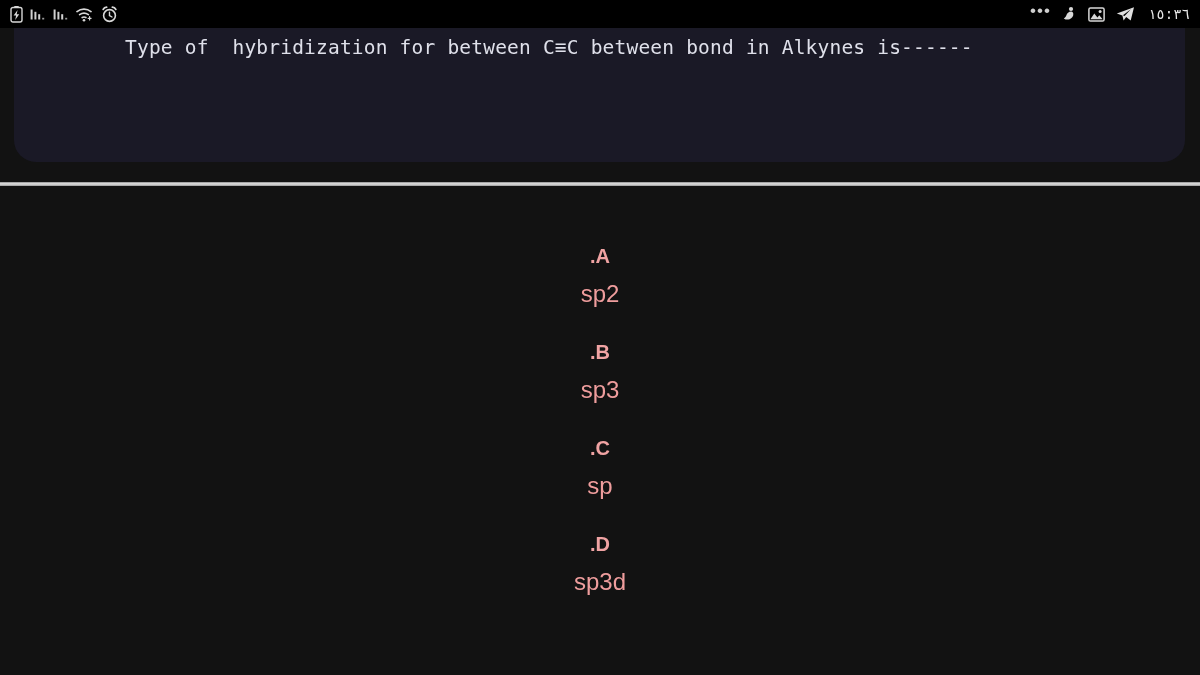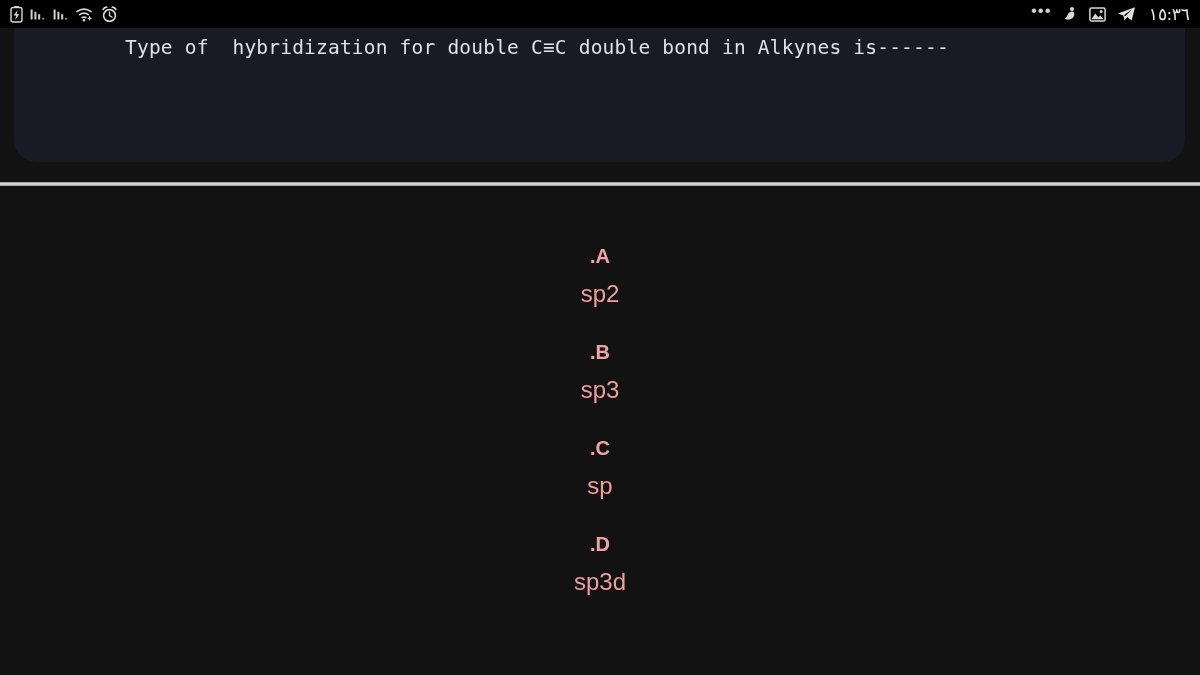--- a/index.html
+++ b/index.html
@@ -37,23 +37,23 @@
   #status-right { gap: 11px; }
   .sb-icon {
     display: inline-flex;
     align-items: center;
     justify-content: center;
     color: #d8d8d8;
     line-height: 1;
   }
   .sb-time {
     color: #e8e8e8;
-    font-size: 17px;
+    font-size: 14px;
     letter-spacing: 0.5px;
-    font-family: Liberation Serif, serif;
+    font-family: Liberation Mono, monospace;
     padding-left: 2px;
   }
   .dots {
     color: #cfcfcf;
     font-size: 17px;
     letter-spacing: 1px;
     line-height: 0;
     padding-bottom: 7px;
   }
 
@@ -124,21 +124,21 @@
     color: #ef9d9d;
     font-size: 24px;
     line-height: 1;
     font-family: "Liberation Sans", sans-serif;
   }
 </style>
 </head>
 <body>
 
 <div id="question-panel">
-  <div id="question-text">Type of  hybridization for double C≡C double bond in Alkynes is------</div>
+  <div id="question-text">Type of  hybridization for between C≡C between bond in Alkynes is------</div>
 </div>
 
 <div id="status-bar">
 
   <div id="status-left">
 
     <span class="sb-icon">
       <svg width="13" height="17" viewBox="0 0 13 17">
         <rect x="1" y="1.5" width="11" height="14.5" rx="2" fill="none" stroke="#d8d8d8" stroke-width="1.4"></rect>
         <rect x="4.2" y="0" width="4.6" height="2" rx="0.6" fill="#d8d8d8"></rect>

